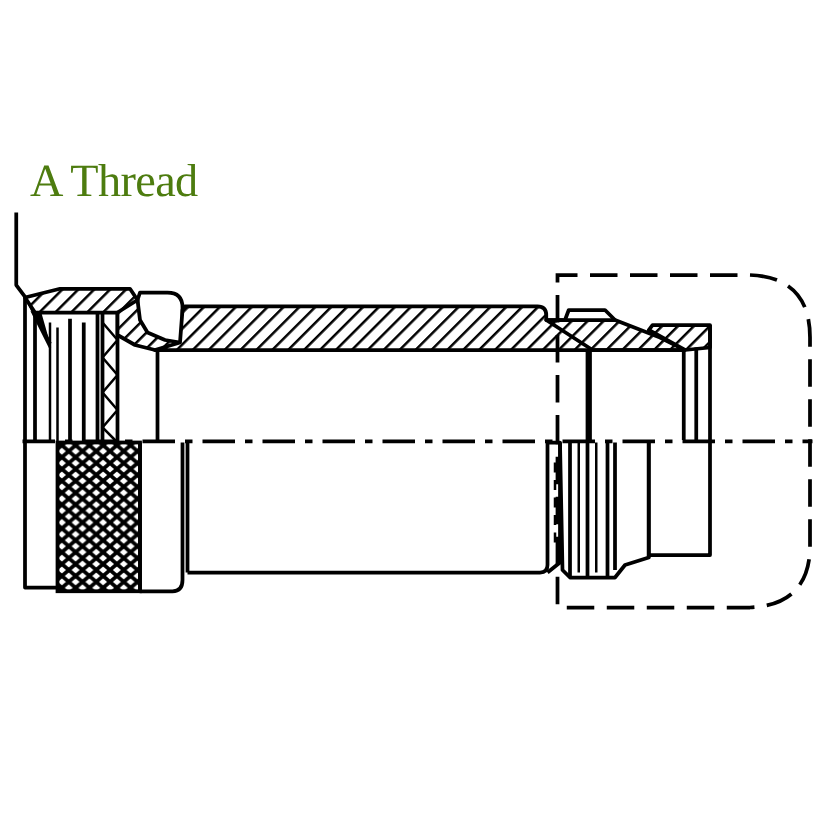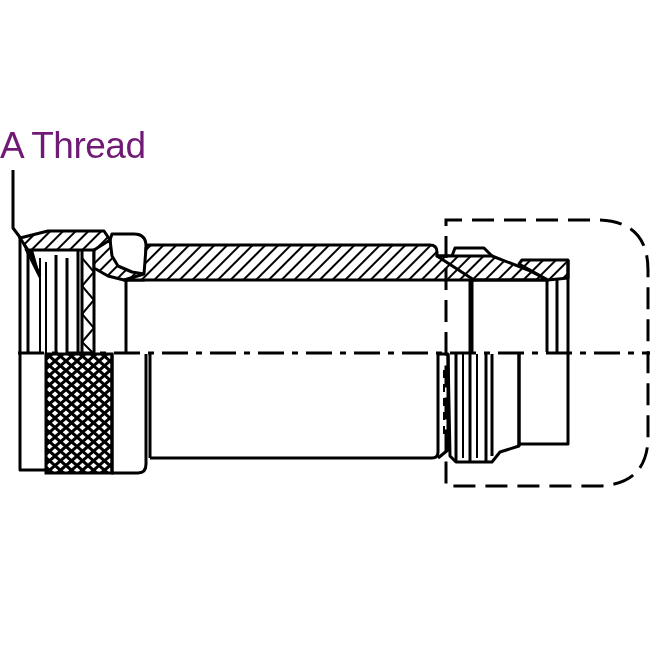--- a/index.html
+++ b/index.html
@@ -1,20 +1,20 @@
 <!DOCTYPE html>
 <html><head>
 <meta charset="utf-8">
 <style>
   html, body { margin: 0; padding: 0; background: #ffffff; }
   #canvas { position: relative; width: 656px; height: 656px; background: #ffffff; overflow: hidden; }
   #label {
-    position: absolute; left: 0; top: 126px;
-    font-family: Liberation Sans, sans-serif;
-    font-size: 37px; color: #701a75; letter-spacing: -0.5px;
+    position: absolute; left: 24px; top: 126px;
+    font-family: Liberation Serif, serif;
+    font-size: 37px; color: #4d7c0f; letter-spacing: -0.5px;
     line-height: 40px; white-space: nowrap;
   }
   svg { position: absolute; left: 0; top: 0; }
   .o { fill: none; stroke: #000; stroke-width: 3; stroke-linejoin: round; stroke-linecap: butt; }
   .t { fill: none; stroke: #000; stroke-width: 2; }
   .h { fill: url(#hatch); stroke: #000; stroke-width: 3; stroke-linejoin: round; }
   .k { fill: url(#knurl); stroke: #000; stroke-width: 3; }
   .dash { fill: none; stroke: #000; stroke-width: 3; stroke-dasharray: 22 10; }
   .center { fill: none; stroke: #000; stroke-width: 3; stroke-dasharray: 26 8 6 8; }
 </style>

